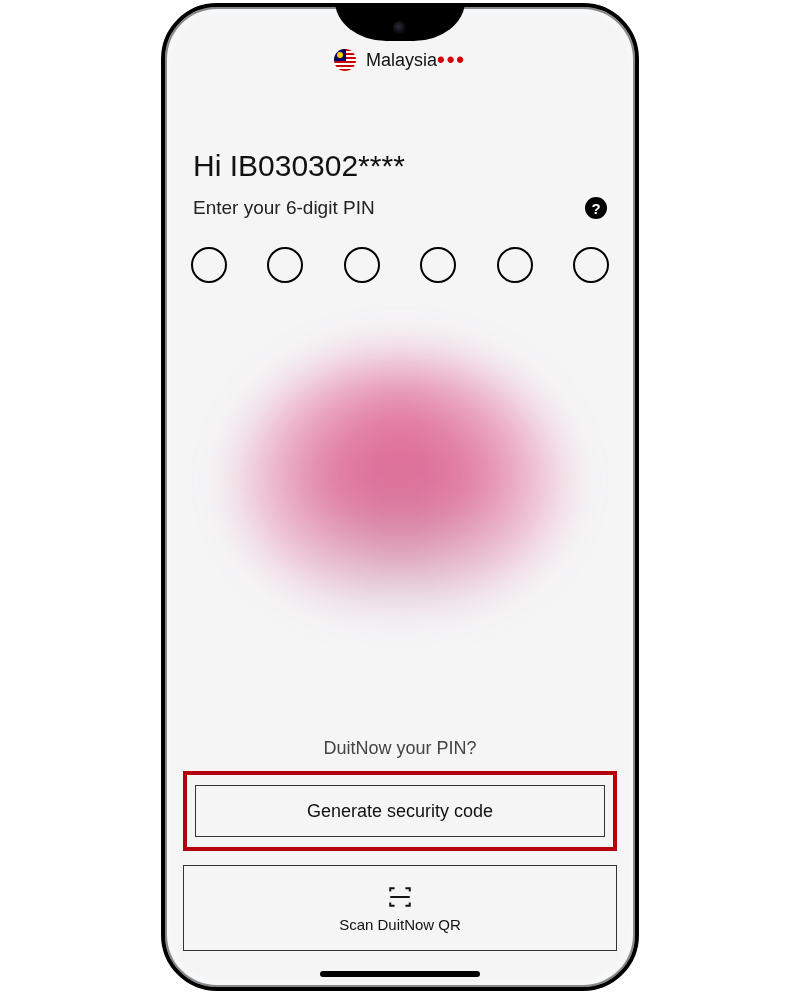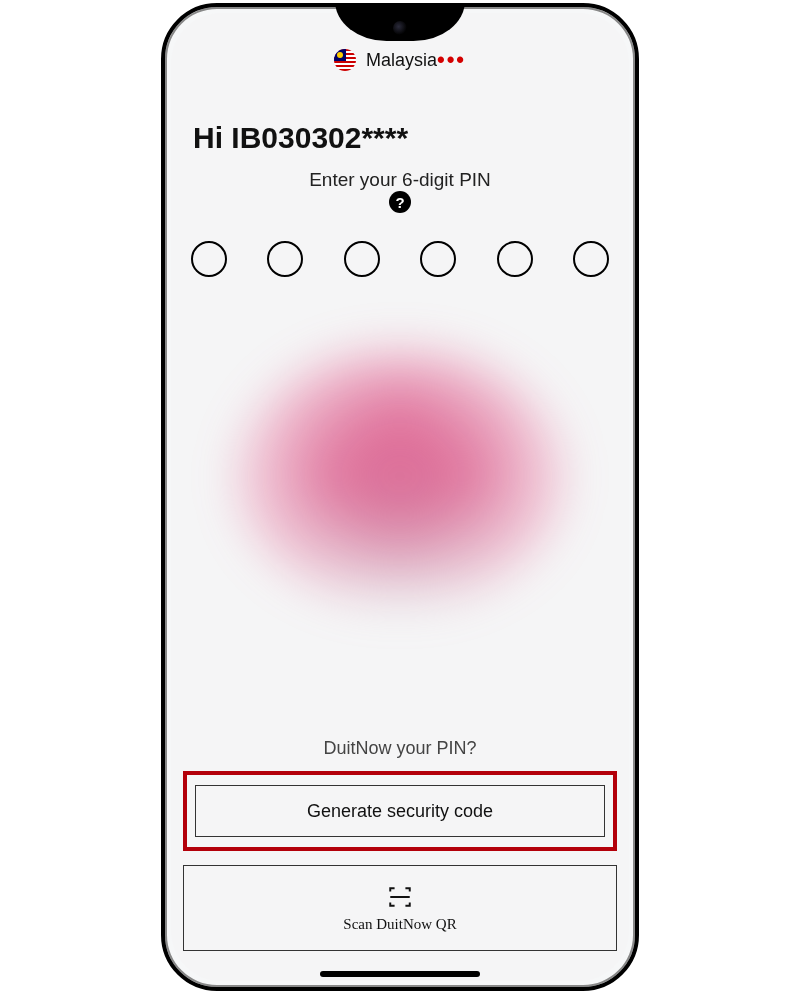--- a/index.html
+++ b/index.html
@@ -66,23 +66,23 @@
     position: absolute; top: 3px; left: 3px; width: 6px; height: 6px; border-radius: 50%;
     background: #ffcc00;
   }
   .country-label { font-size: 18px; color: #111; }
   .more { color: #d40000; font-size: 22px; letter-spacing: 2px; font-weight: bold; cursor: pointer; }
 
   
   .greeting {
     padding: 48px 22px 0 22px;
   }
-  .greeting h1 { font-size: 30px; font-weight: 700; color: #111; }
+  .greeting h1 { font-size: 30px; font-weight: 400; color: #111; margin-top: 28px; }
   .prompt-row {
-    padding: 14px 22px 0 22px; display: flex; align-items: center; justify-content: space-between; flex-direction: column;
+    padding: 14px 22px 0 22px; display: flex; align-items: center; justify-content: space-between;
   }
   .prompt-row .text { font-size: 19px; color: #222; }
   .help {
     width: 22px; height: 22px; border-radius: 50%; background: #000; color: #fff;
     display: flex; align-items: center; justify-content: center; font-size: 15px; font-weight: 700; cursor: pointer;
   }
 
   
   .pin-row {
     padding: 28px 20px 0 20px;
@@ -122,21 +122,21 @@
     padding: 10px 8px;
   }
   .sec-btn {
     width: 100%; height: 52px;
     border: 1.5px solid #333; background: #f5f5f6;
     font-size: 18px; color: #111; cursor: pointer;
   }
 
   
   .qr-row {
-    display: flex; gap: 8px; padding: 4px 12px 30px 12px; font-family: Liberation Serif, serif;
+    display: flex; gap: 8px; padding: 4px 12px 30px 12px;
   }
   .qr-tile {
     flex: 1; height: 86px;
     border: 1.5px solid #333; background: #f5f5f6;
     display: flex; flex-direction: column; align-items: center; justify-content: center;
     gap: 6px; cursor: pointer;
   }
   .qr-tile .lbl { font-size: 15px; color: #111; }
   .icon { display: block; }
 </style>

